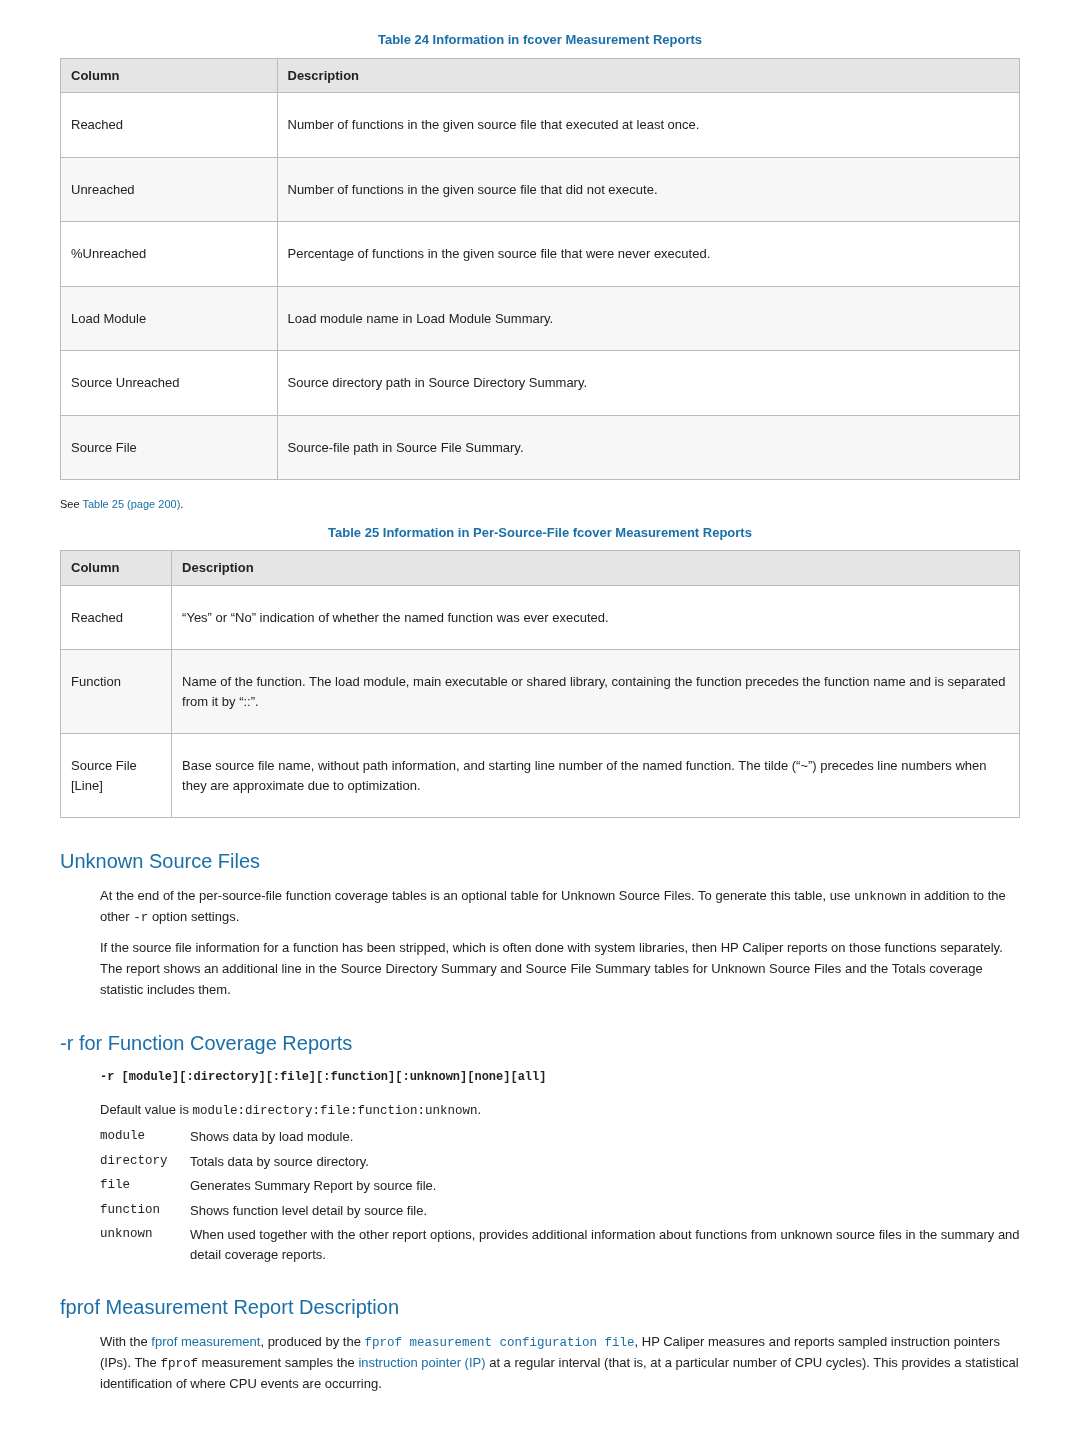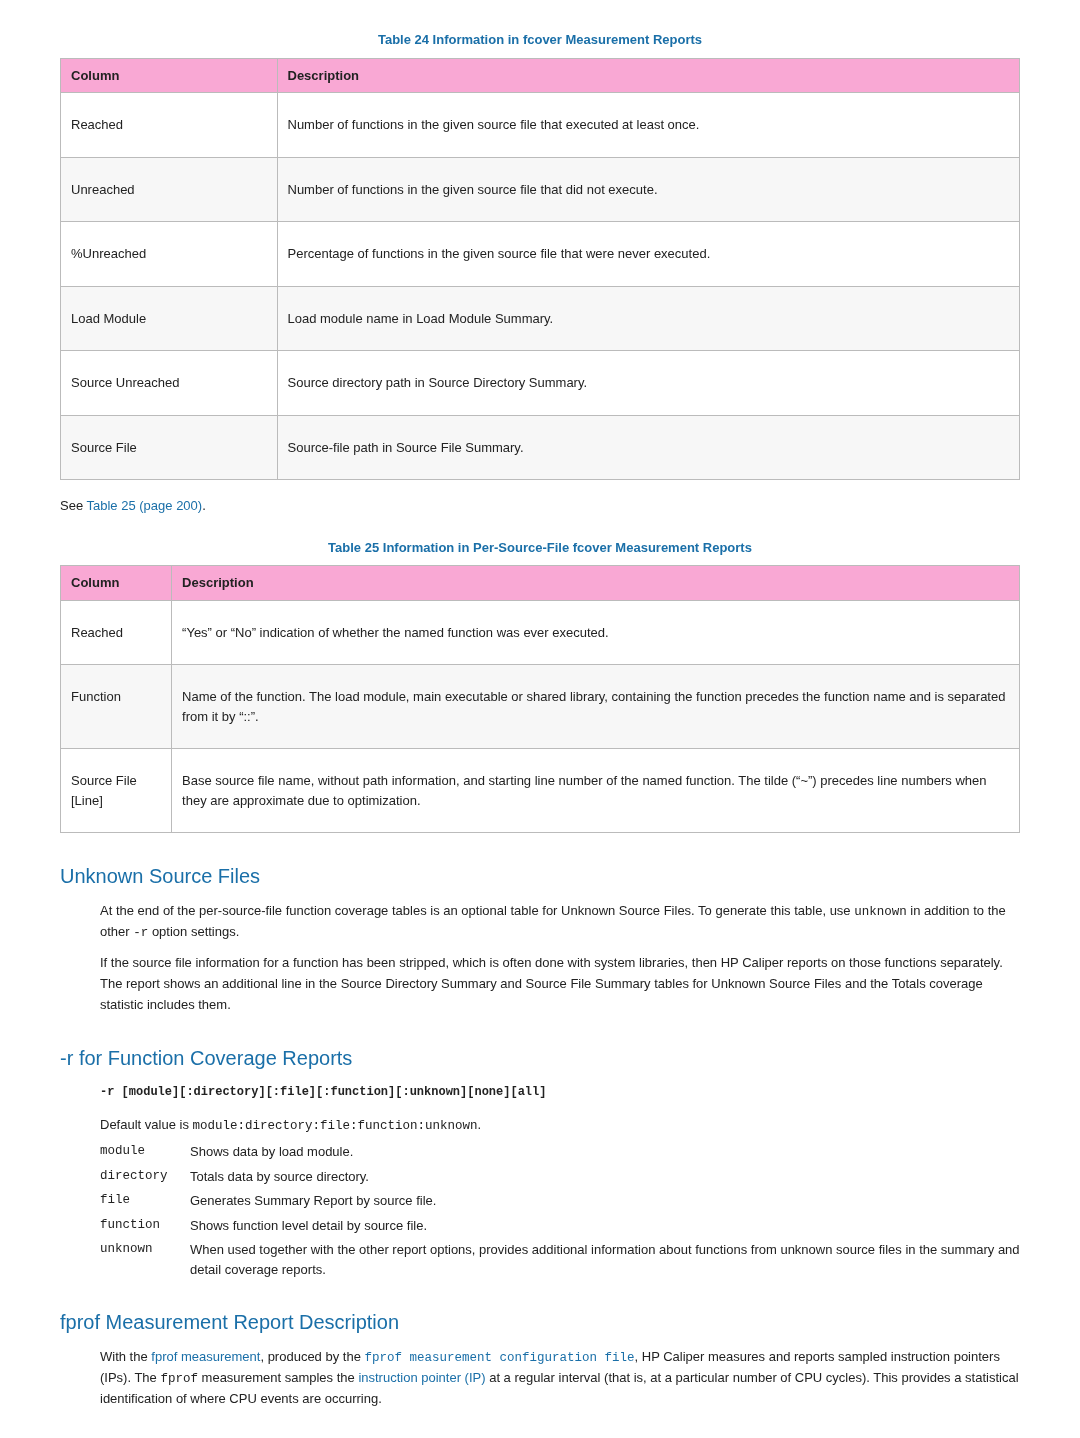--- a/index.html
+++ b/index.html
@@ -18,38 +18,38 @@
       margin-bottom: 8px;
       text-align: center;
     }
     table {
       width: 100%;
       border-collapse: collapse;
       margin-bottom: 16px;
       font-size: 13px;
     }
     table th {
-      background: #f9a8d4;
+      background: #e5e5e5;
       font-weight: bold;
       padding: 7px 10px;
       border: 1px solid #bbb;
       text-align: left;
     }
     table td {
       padding: 22px 10px;
       border: 1px solid #bbb;
       vertical-align: top;
       background: #fff;
     }
     table tr:nth-child(even) td {
       background: #f7f7f7;
     }
     .see-link {
-      font-size: 13px;
-      margin-bottom: 22px;
+      font-size: 11px;
+      margin-bottom: 10px;
       margin-top: 4px;
     }
     .see-link a, a {
       color: #1a6fa8;
       text-decoration: none;
     }
     .section-heading {
       color: #1a6fa8;
       font-size: 20px;
       font-weight: normal;

